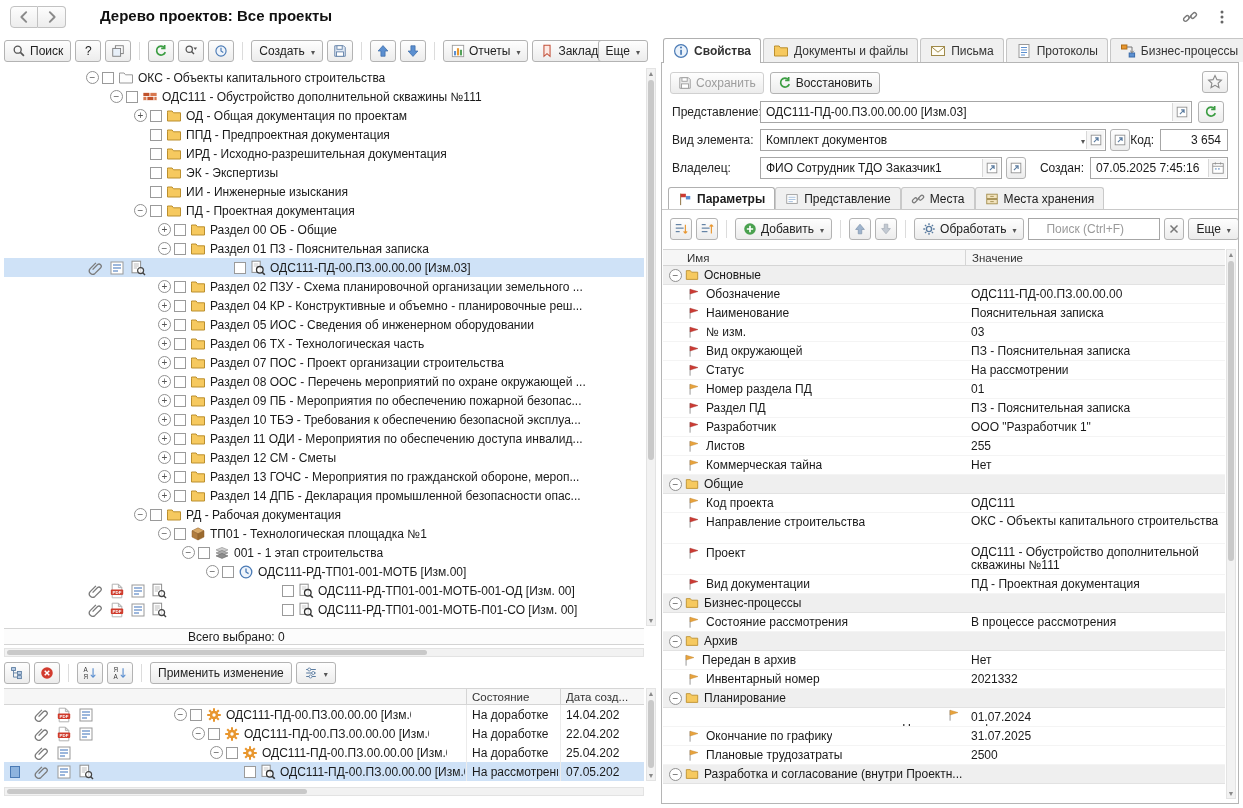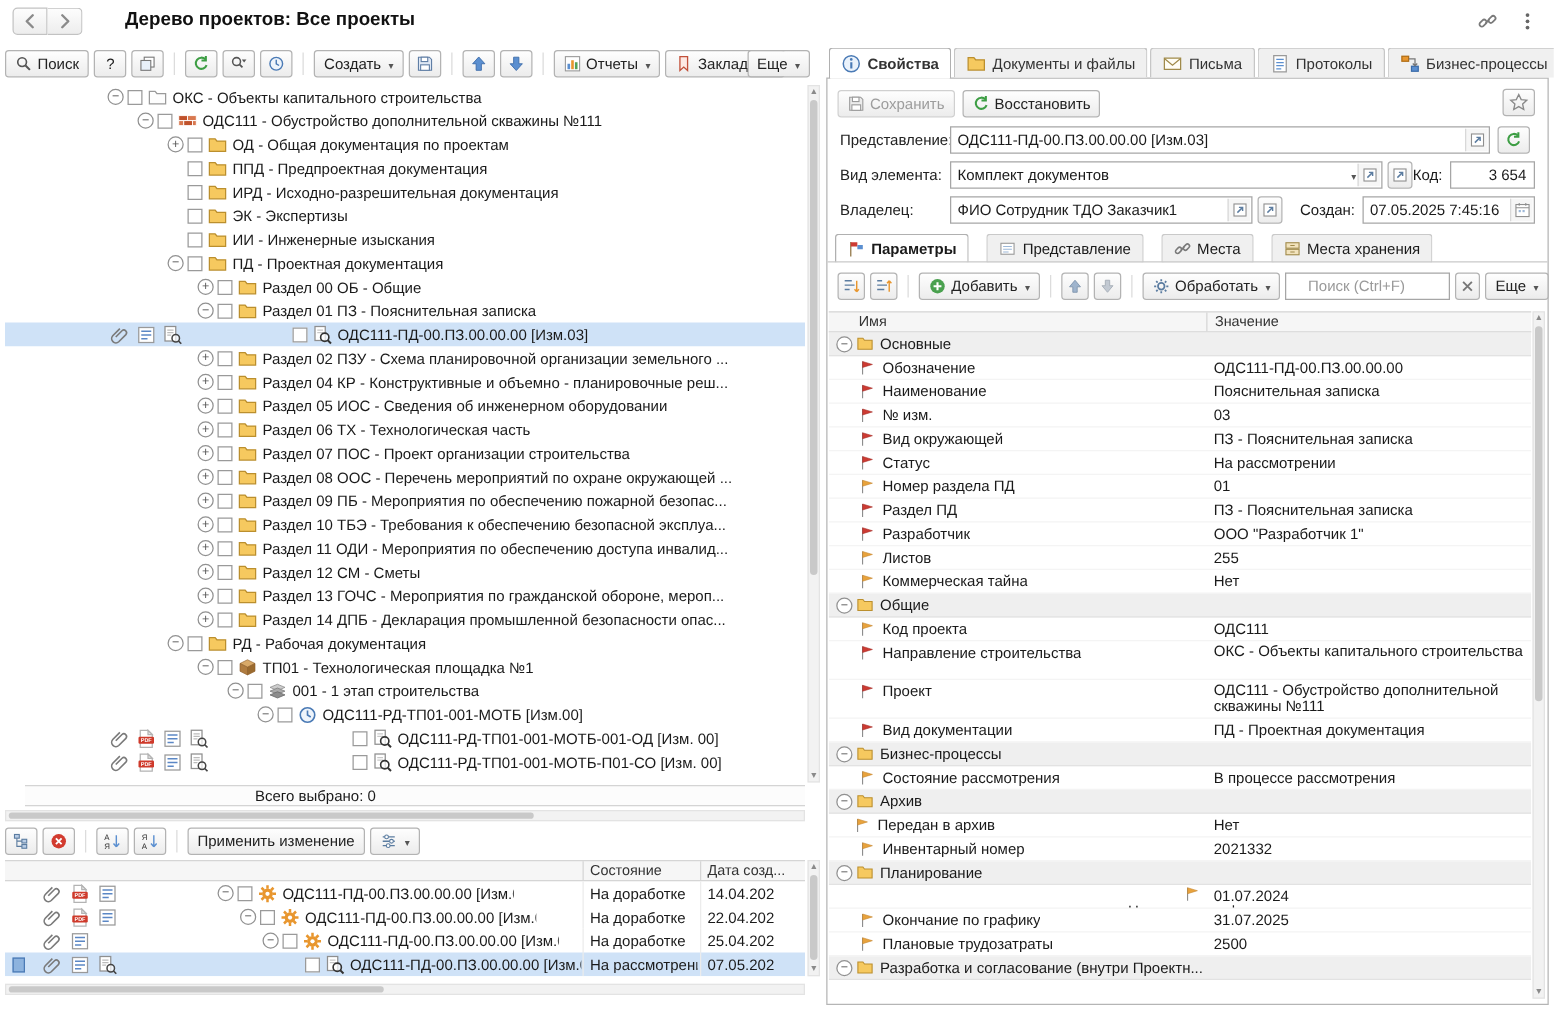--- a/index.html
+++ b/index.html
@@ -35,21 +35,21 @@
 .exp.minus,.exp.plus{border:1px solid #919191;background:#fff}
 .cb{width:12px;height:12px;border:1px solid #9a9a9a;background:#fff;margin-right:4px;flex:none}
 .tlab{white-space:nowrap}
 
 .vscroll{position:absolute;width:10px;background:#f2f2f2;border:1px solid #e3e3e3}
 .vthumb{position:absolute;left:1px;right:1px;background:#c9c9c9;border-radius:4px}
 .hscroll{position:absolute;height:9px;background:#f2f2f2;border:1px solid #e3e3e3}
 .hthumb{position:absolute;top:1px;bottom:1px;background:#c9c9c9;border-radius:4px}
 .scap{position:absolute;font-size:7px;color:#8a8a8a;left:0;right:0;text-align:center;line-height:9px}
 
-#statusbar{position:absolute;left:20px;right:14px;top:594px;height:17px;border-top:1px solid #d4d4d4;border-bottom:1px solid #d4d4d4;display:flex;align-items:center;padding-left:184px;background:#fcfcfc}
+#statusbar{position:absolute;left:4px;right:14px;top:594px;height:17px;border-top:1px solid #d4d4d4;border-bottom:1px solid #d4d4d4;display:flex;align-items:center;padding-left:184px;background:#fcfcfc}
 #hscroll1{left:4px;right:14px;top:614px}
 
 #ltb2{position:absolute;left:4px;right:4px;top:626px;height:26px;display:flex;align-items:center;gap:4px}
 
 #bthead{position:absolute;left:4px;right:14px;top:654px;height:17px;background:#f6f6f6;border-top:1px solid #d5d5d5;border-bottom:1px solid #d5d5d5;font-size:11.5px;color:#333}
 #btrows{position:absolute;left:4px;right:14px;top:671px;height:76px;overflow:hidden}
 .brow{position:relative;height:19px;display:flex;align-items:center;white-space:nowrap}
 .brow.sel{background:#cfe2f7}
 .bstate{position:absolute;left:462px;width:92px;top:0;bottom:0;display:flex;align-items:center;padding-left:5px;border-left:1px solid #ececec;overflow:hidden}
 .bdate{position:absolute;left:556px;right:0;top:0;bottom:0;display:flex;align-items:center;padding-left:5px;border-left:1px solid #ececec;overflow:hidden}
@@ -64,21 +64,21 @@
 .rtab.active{background:#fff;height:25px;font-weight:bold;border-color:#b0b0b0}
 #rbody{position:absolute;left:0;right:0;top:24px;bottom:0;border:1px solid #b5b5b5;background:#fff}
 #btnrow{position:absolute;left:8px;right:8px;top:8px;height:24px;display:flex;gap:6px;align-items:center}
 #starbtn{position:absolute;right:2px;top:0}
 .frow{position:absolute;left:10px;right:10px;height:22px;display:flex;align-items:center}
 .flabel{width:88px;flex:none;color:#222}
 .inp{border:1px solid #a6a6a6;background:#fff;height:22px;display:flex;align-items:center;padding:0 22px 0 5px;position:relative;overflow:hidden;white-space:nowrap}
 .inp .openbtn{position:absolute;right:1px;top:1px;bottom:1px;width:18px;border-left:1px solid #d8d8d8;background:#f6f6f6;display:flex;align-items:center;justify-content:center;cursor:pointer}
 .inp .combocaret{position:absolute;right:20px;top:3px;cursor:pointer}
 .smallbtn{width:20px;height:22px;border:1px solid #b3b3b3;border-radius:3px;background:linear-gradient(#fefefe,#ececec);display:flex;align-items:center;justify-content:center;cursor:pointer;flex:none}
-#subtabs{position:absolute;left:6px;top:124px;height:23px;display:flex;gap:14px}
+#subtabs{position:absolute;left:6px;top:124px;height:23px;display:flex;gap:0}
 .stab{display:inline-flex;align-items:center;gap:5px;padding:0 9px;border:1px solid #c9c9c9;border-bottom:none;border-radius:3px 3px 0 0;background:#f0f0f0;height:23px;cursor:pointer}
 .stab.active{background:#fff;font-weight:bold;border-color:#b0b0b0}
 #stabline{position:absolute;left:0;right:0;top:146px;height:1px;background:#c9c9c9}
 #ptb{position:absolute;left:8px;right:8px;top:154px;height:24px;display:flex;align-items:center;gap:4px}
 .sinp{height:22px;width:132px;border:1px solid #a6a6a6;padding:0 17px;font-size:12px;font-family:"Liberation Sans",sans-serif;color:#333}
 .sinp::placeholder{color:#9a9a9a}
 #phead{position:absolute;left:1px;right:13px;top:186px;height:17px;background:#f6f6f6;border-top:1px solid #d5d5d5;border-bottom:1px solid #d5d5d5;font-size:11.5px;color:#333}
 #params{position:absolute;left:1px;right:13px;top:203px;bottom:4px;overflow:hidden}
 .prow{position:relative;height:19px;display:flex;align-items:center;border-bottom:1px solid #f4f4f4;white-space:nowrap}
 .prow.tall{height:31px;align-items:flex-start;padding-top:2px}

